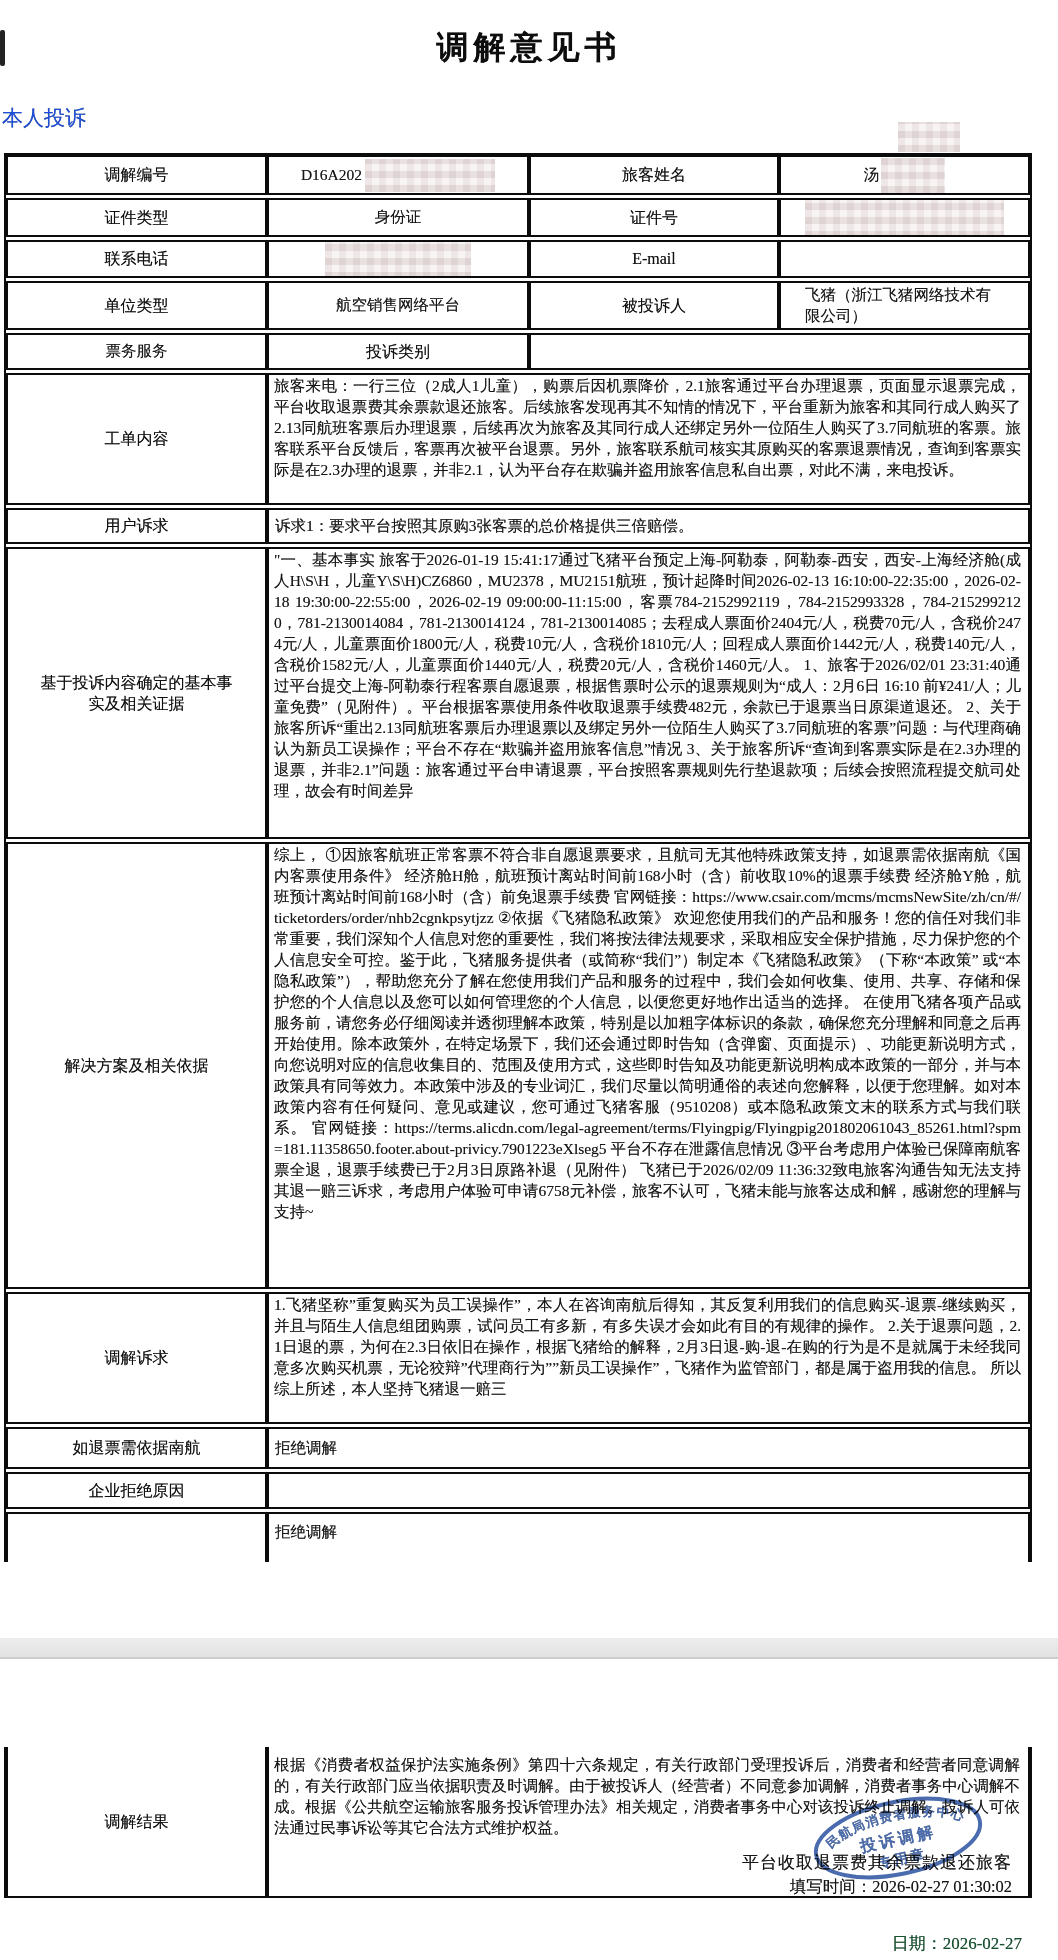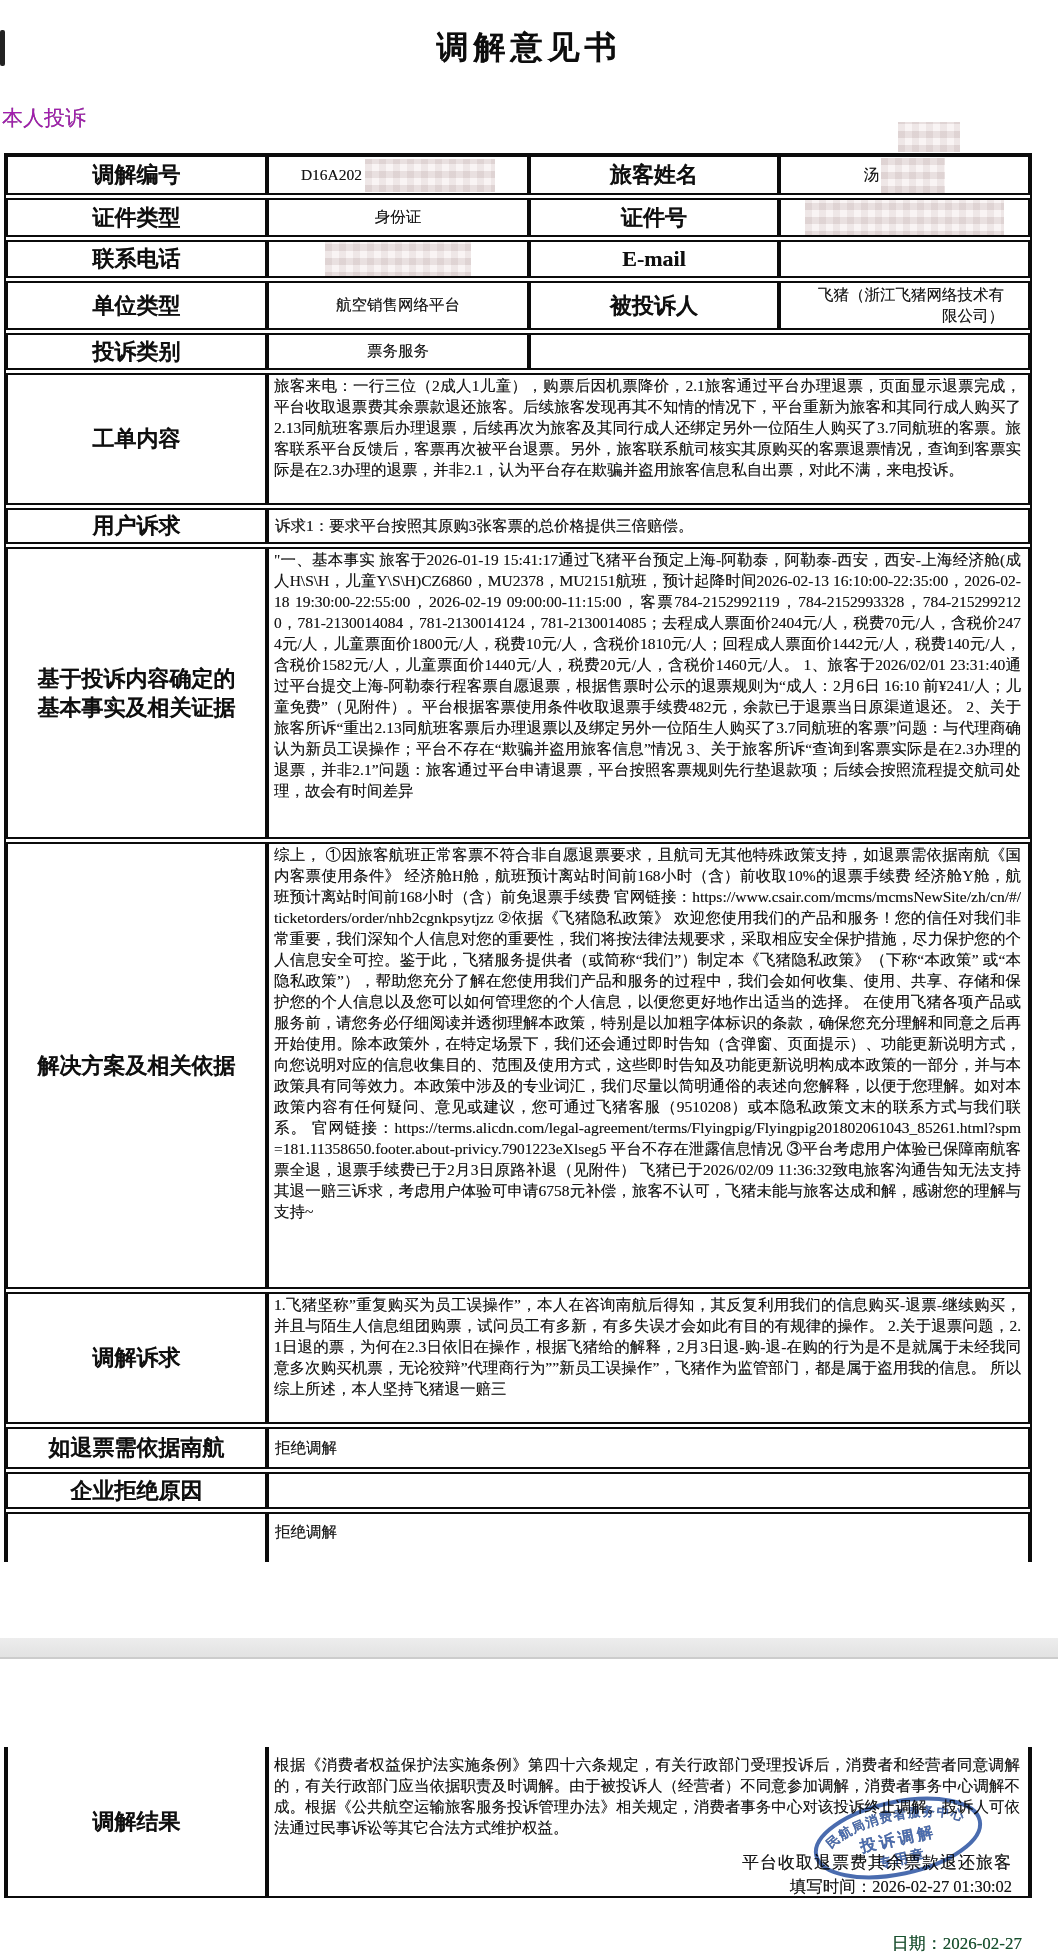--- a/index.html
+++ b/index.html
@@ -9,46 +9,46 @@
     background:#ffffff; overflow:hidden;
     font-family:"Liberation Serif","DejaVu Serif",serif;
     color:#161616;
     text-shadow:0 0 .4px rgba(20,20,20,.55);
   }
   .doc-title {
     position:absolute; top:20px; left:0; width:100%;
     text-align:center; font-size:32px; font-weight:bold; letter-spacing:5px;
     color:#0d0d0d;
   }
-  .intro { position:absolute; top:98px; left:2px; font-size:21px; color:#a21caf; }
+  .intro { position:absolute; top:98px; left:2px; font-size:21px; color:#1d4ed8; }
   .artifact { position:absolute; left:0; top:24px; width:5px; height:36px; background:#222; border-radius:2px; }
 
   
   .tbl1 {
     position:absolute; left:4px; top:147px; width:1028px;
     border:2.5px solid #0b0b0b; border-bottom:none;
     display:flex; flex-direction:column; gap:3px; background:#fff;
   }
   .row { display:grid; }
   .cols4 { grid-template-columns:261px 262px 250px 1fr; }
   .cols3 { grid-template-columns:261px 262px 1fr; }
   .cols2 { grid-template-columns:261px 1fr; }
   .hr1{height:40px}.hr2{height:39px}.hr3{height:38px}.hr4{height:49px}
   .hr5{height:37px}.hr6{height:132px}.hr7{height:36px}.hr8{height:292px}
   .hr9{height:447px}.hr10{height:132px}.hr11{height:42px}.hr12{height:37px}.hr13{height:50px}
   .cell { border:2px solid #0b0b0b; overflow:hidden; background:transparent; }
   .nobb { border-bottom:none; }
   .lab {
     display:flex; align-items:center; justify-content:center;
-    text-align:center; font-weight:bold; font-size:22px; line-height:1.32;
+    text-align:center; font-weight:normal; font-size:16px; line-height:1.32;
     padding:0 26px; color:#0f0f0f;
   }
   .val-c {
     display:flex; align-items:center; justify-content:center;
-    text-align:right; font-size:15.5px; line-height:1.32; padding:0 24px;
+    text-align:left; font-size:15.5px; line-height:1.32; padding:0 24px;
   }
   .val-t {
     font-size:15.5px; line-height:21px; padding:0 7px 2px 5px;
     text-align:justify; word-break:break-all;
   }
   .val-left { display:flex; align-items:center; font-size:15.5px; padding:2px 6px; }
   .val-top { font-size:15.5px; padding:8px 6px 0 6px; }
 
   
   .redact {
@@ -134,22 +134,22 @@
     </div>
 
     <div class="row cols4 hr4">
       <div class="cell lab">单位类型</div>
       <div class="cell val-c">航空销售网络平台</div>
       <div class="cell lab">被投诉人</div>
       <div class="cell val-c">飞猪（浙江飞猪网络技术有限公司）</div>
     </div>
 
     <div class="row cols3 hr5">
+      <div class="cell val-c">票务服务</div>
       <div class="cell lab">投诉类别</div>
-      <div class="cell val-c">票务服务</div>
       <div class="cell"></div>
     </div>
 
     <div class="row cols2 hr6">
       <div class="cell lab">工单内容</div>
       <div class="cell val-t">旅客来电：一行三位（2成人1儿童），购票后因机票降价，2.1旅客通过平台办理退票，页面显示退票完成，平台收取退票费其余票款退还旅客。后续旅客发现再其不知情的情况下，平台重新为旅客和其同行成人购买了2.13同航班客票后办理退票，后续再次为旅客及其同行成人还绑定另外一位陌生人购买了3.7同航班的客票。旅客联系平台反馈后，客票再次被平台退票。另外，旅客联系航司核实其原购买的客票退票情况，查询到客票实际是在2.3办理的退票，并非2.1，认为平台存在欺骗并盗用旅客信息私自出票，对此不满，来电投诉。</div>
     </div>
 
     <div class="row cols2 hr7">
       <div class="cell lab">用户诉求</div>

